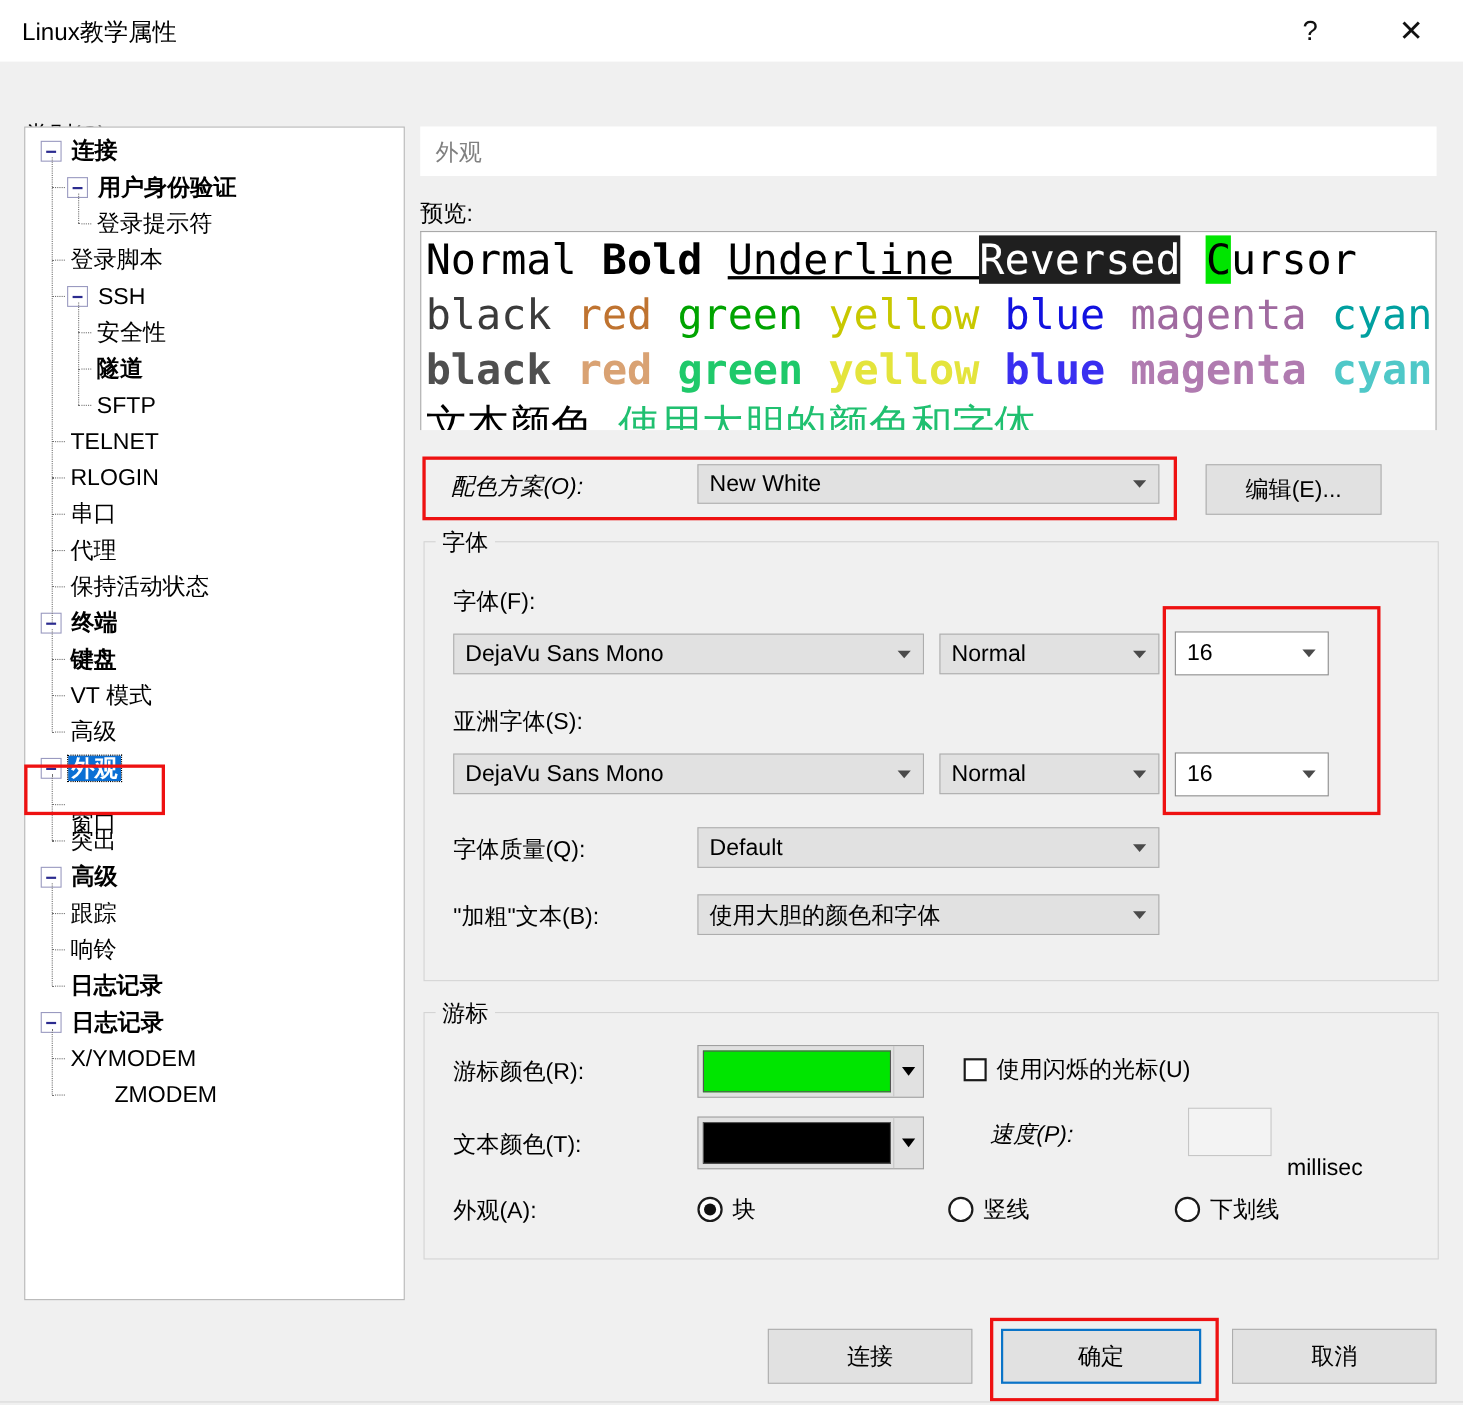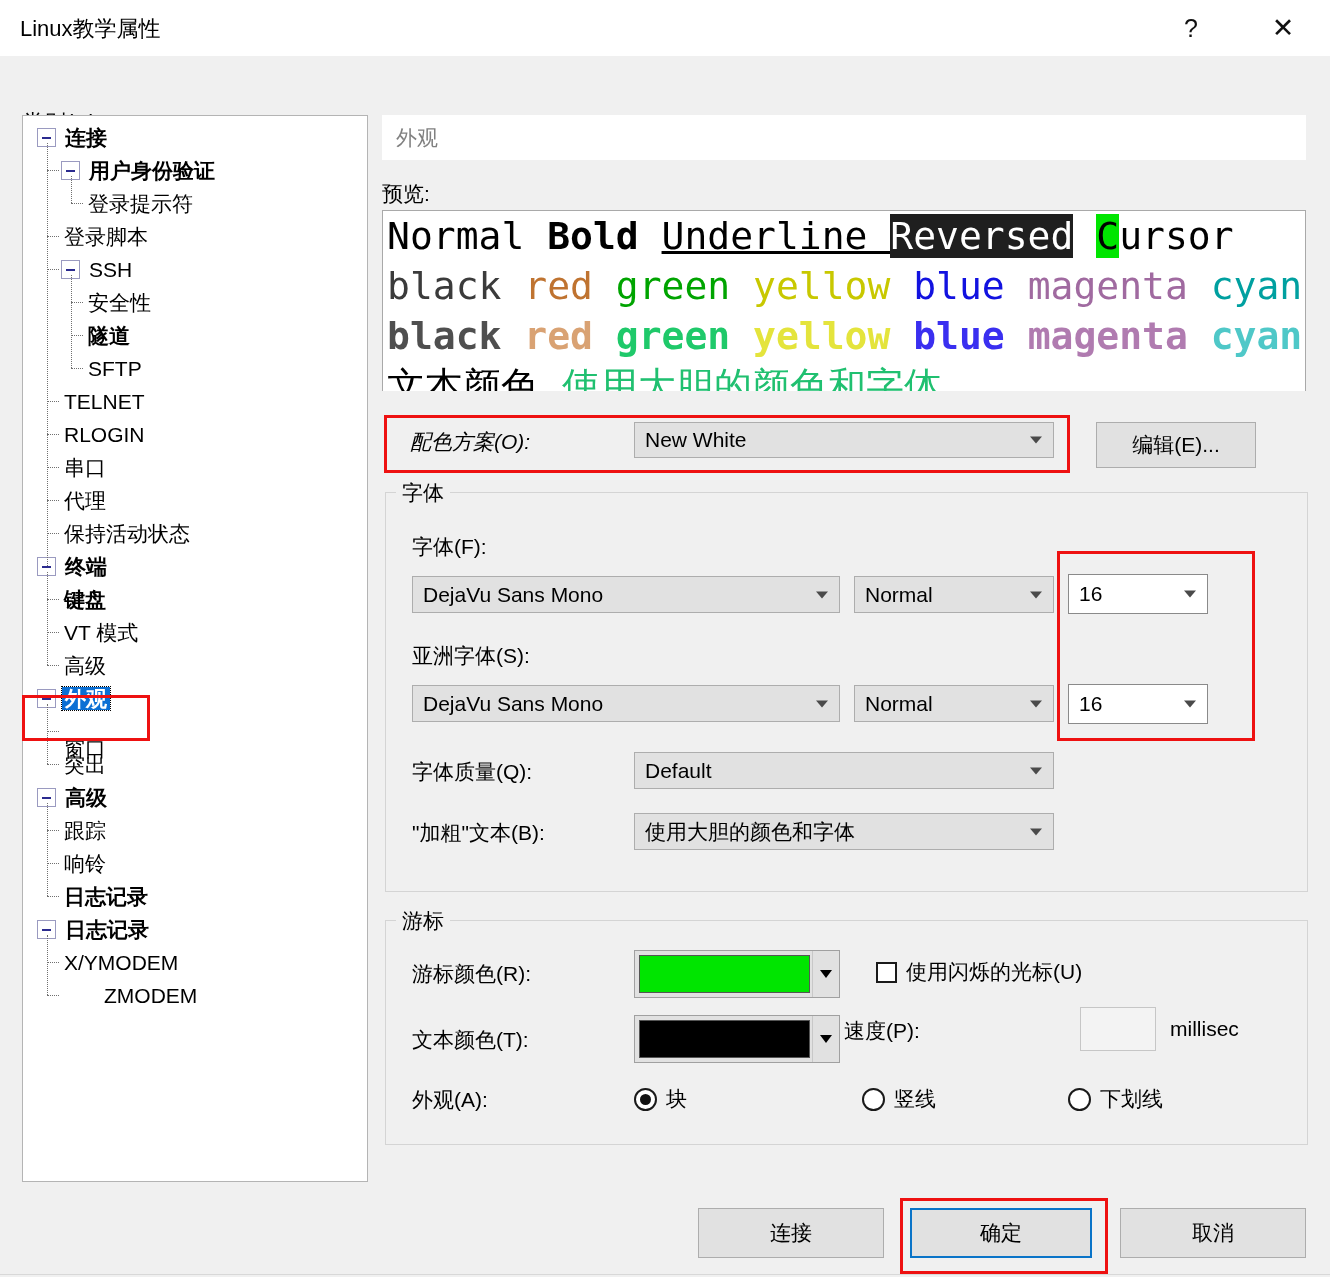--- a/index.html
+++ b/index.html
@@ -394,23 +394,23 @@
   <span class="cbox"></span>
   <span>使用闪烁的光标(U)</span>
 </div>
 
 <div class="lbl" style="position:absolute;left:412px;top:1026px;">文本颜色(T):</div>
 <div class="swatch-wrap" style="left:634px;top:1015px;width:206px;height:48px;">
   <div class="swatch" id="sw-text" style="background: rgb(0, 0, 0);"></div>
   <div class="swatch-arrow"></div>
 </div>
 
-<div class="lbl" style="position:absolute;left:844px;top:1017px;">速度(P):</div>
+<div class="lbl" style="position:absolute;left:900px;top:1017px;font-style:italic;">速度(P):</div>
 <div class="textfield" style="position:absolute;left:1080px;top:1007px;width:76px;height:44px;"></div>
-<div class="lbl" style="position:absolute;left:1170px;top:1017px;text-align:right;">millisec</div>
+<div class="lbl" style="position:absolute;left:1170px;top:1050px;text-align:right;">millisec</div>
 
 <div class="lbl" style="position:absolute;left:412px;top:1086px;">外观(A):</div>
 <div class="inline" style="position:absolute;left:634px;top:1085px;">
   <span class="radio on"></span>
   <span>块</span>
 </div>
 <div class="inline" style="position:absolute;left:862px;top:1085px;font-family:Liberation Mono, monospace;">
   <span class="radio"></span>
   <span>竖线</span>
 </div>

